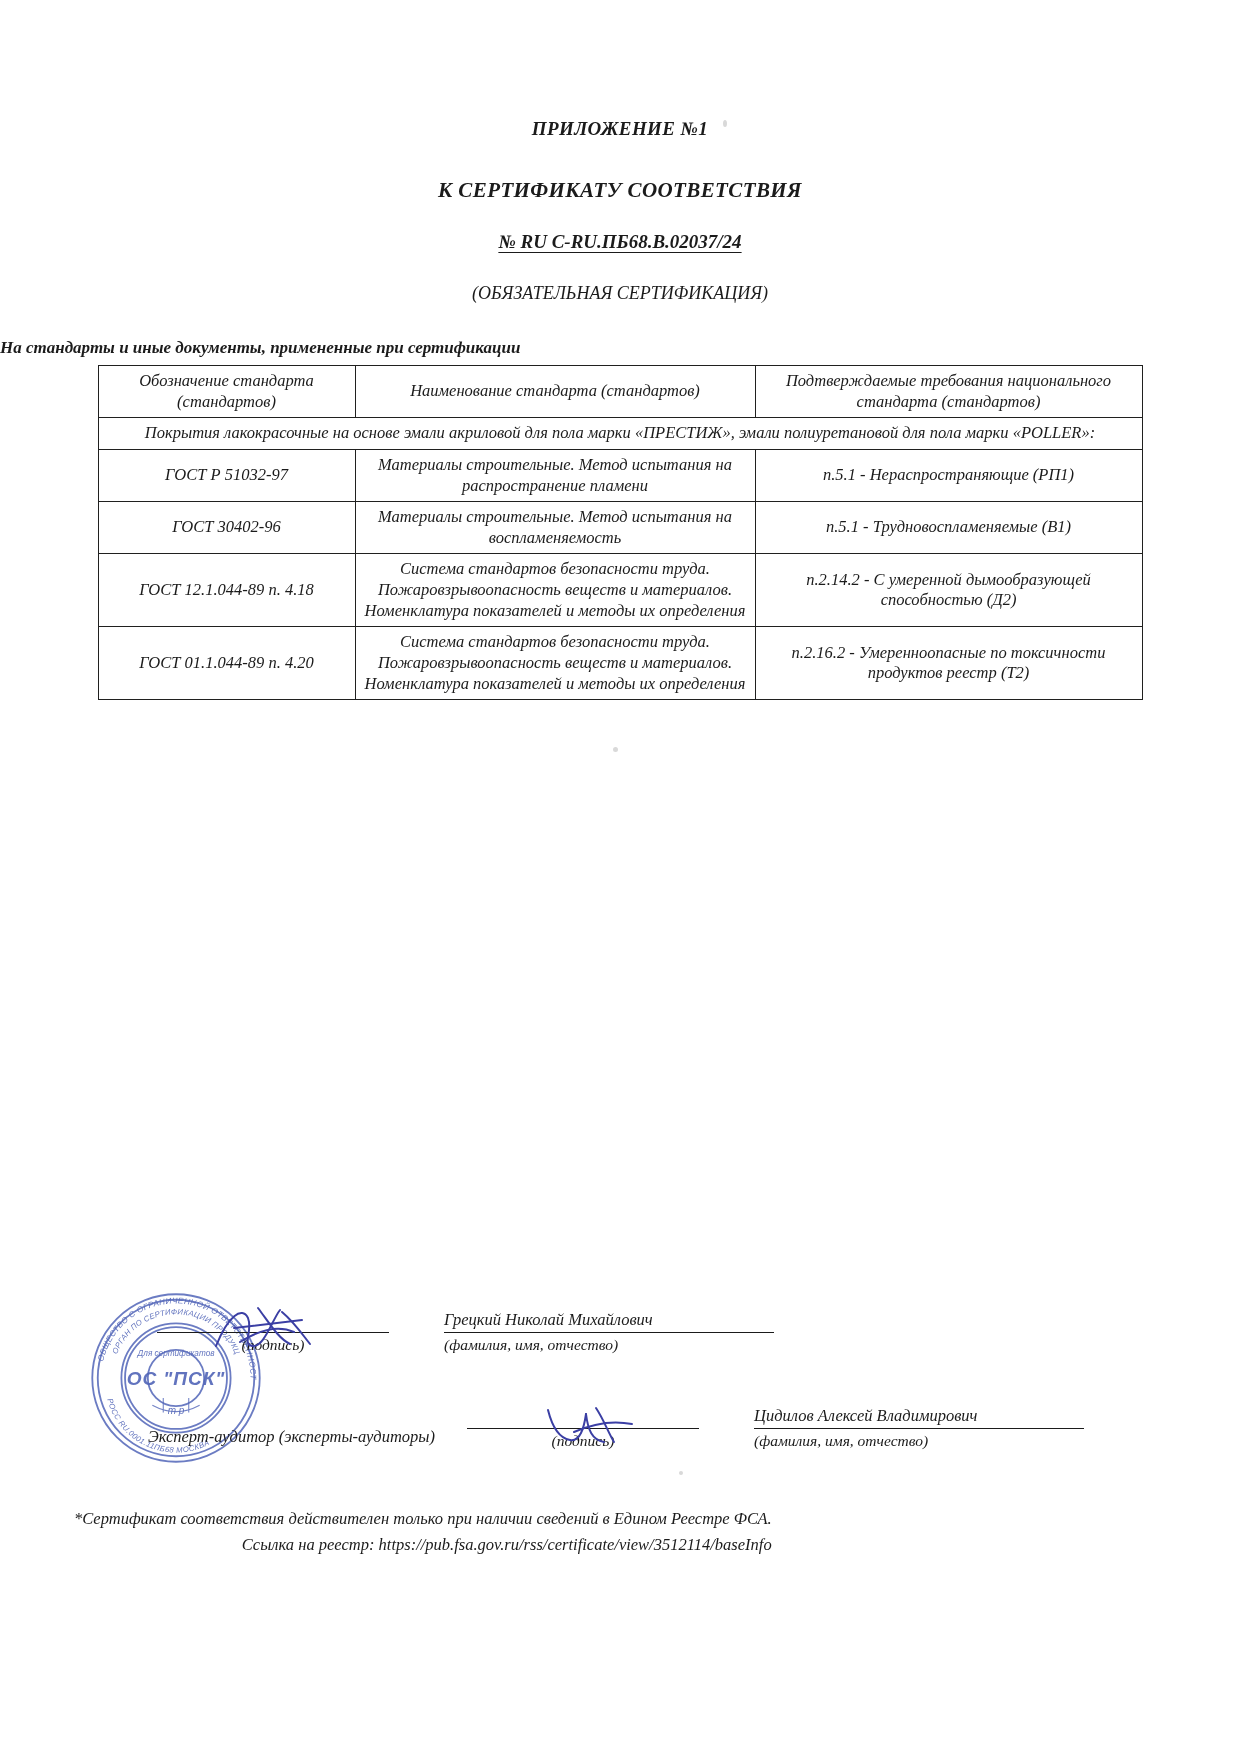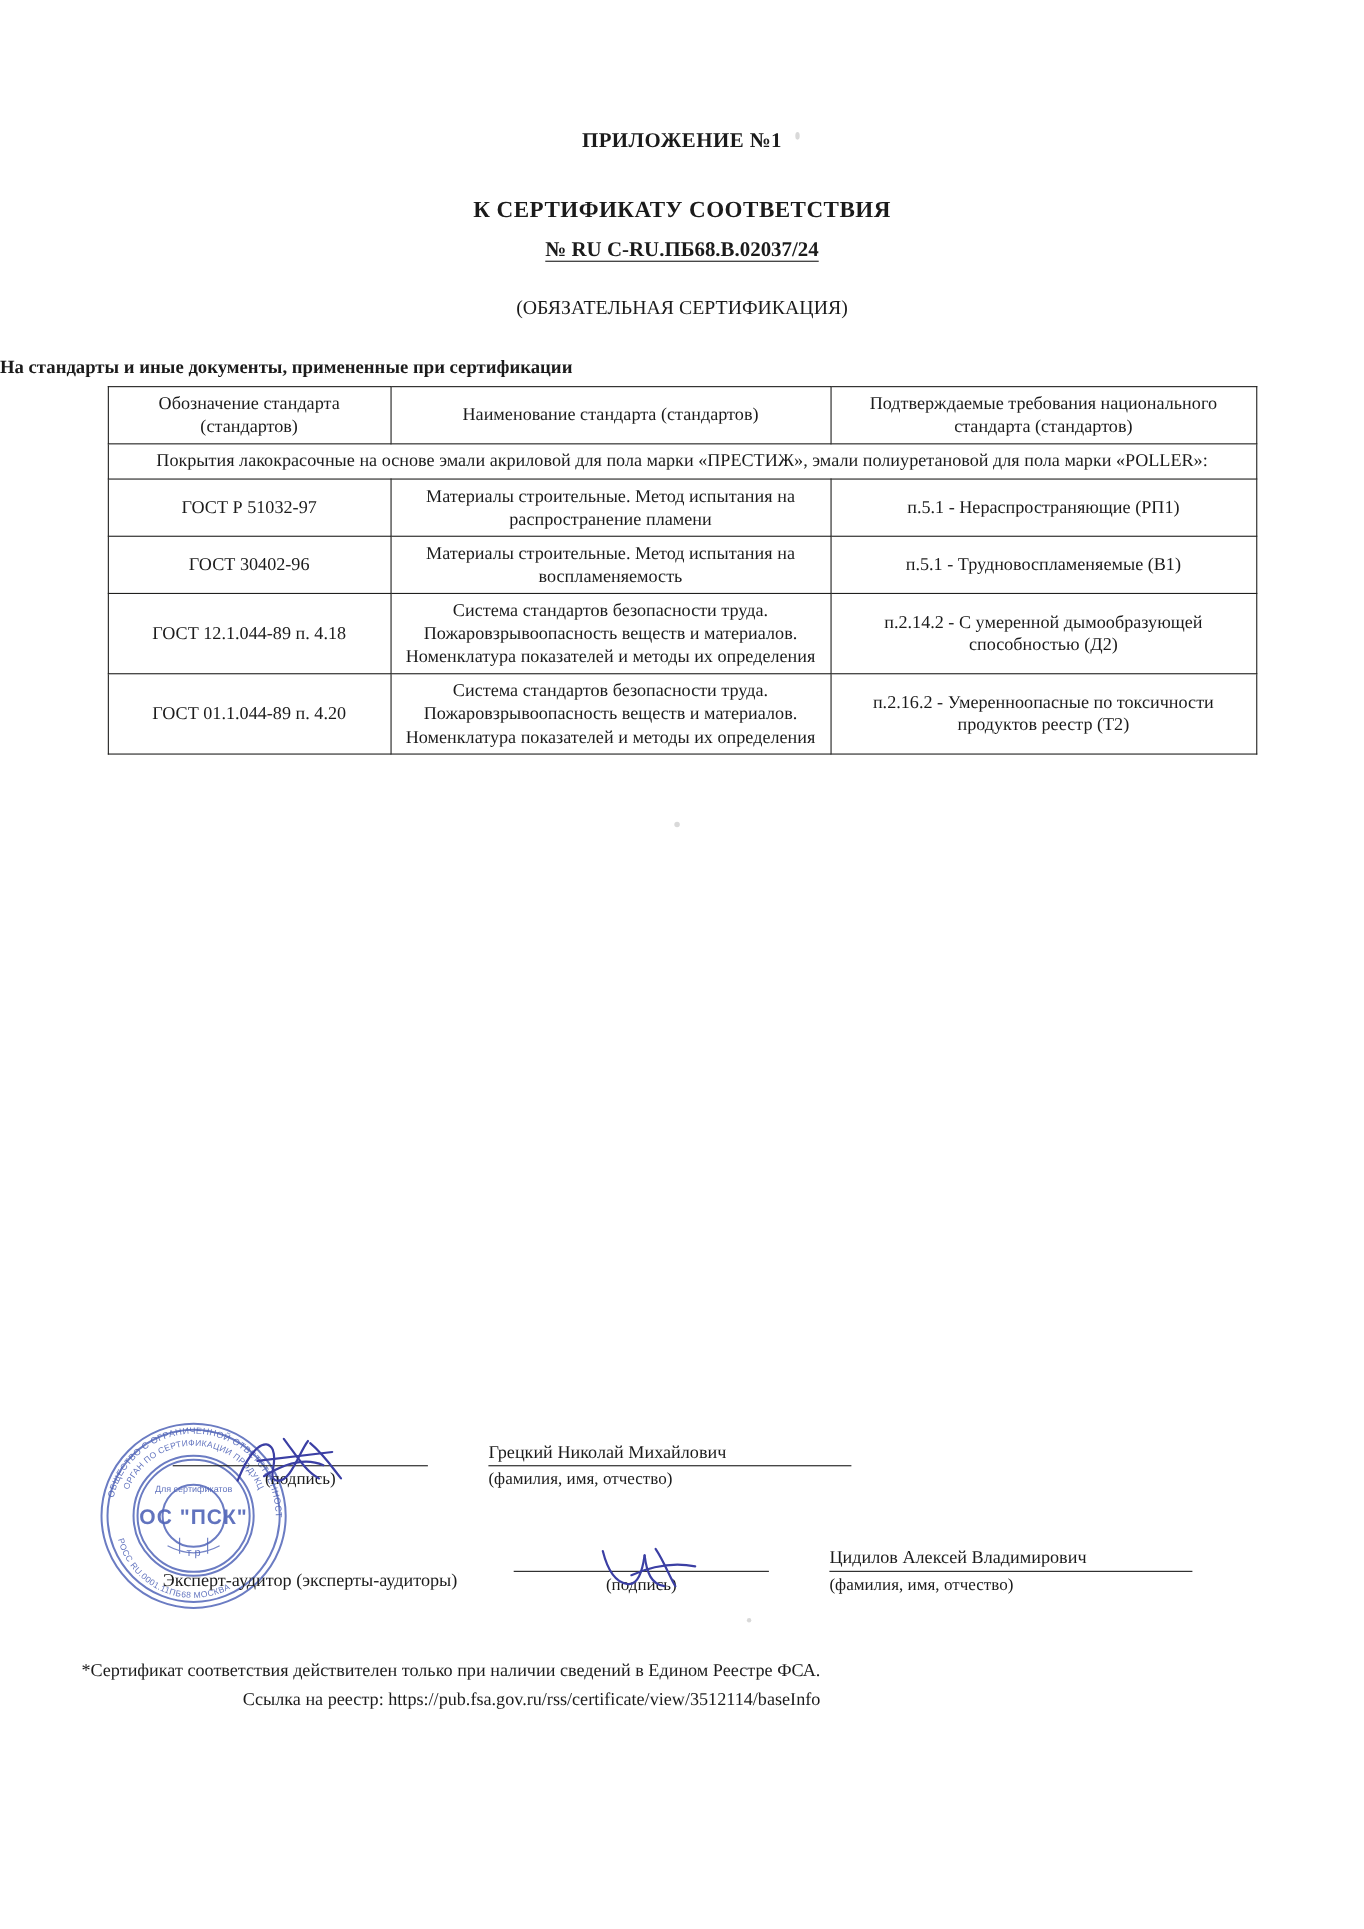--- a/index.html
+++ b/index.html
@@ -14,20 +14,21 @@
     color: #1b1b1b;
     position: relative;
     overflow: hidden;
   }
   .page {
     position: relative;
     width: 1240px;
     height: 1366px;
     box-sizing: border-box;
     padding: 0;
+    font-style: italic;
   }
 
   
   .header-block {
     text-align: center;
     padding-top: 118px;
   }
   .doc-title {
     font-size: 19px;
     font-weight: bold;
@@ -35,21 +36,21 @@
   }
   .doc-subtitle {
     font-size: 21px;
     font-weight: bold;
     margin-top: 38px;
     letter-spacing: 0.4px;
   }
   .doc-number {
     font-size: 19px;
     font-weight: bold;
-    margin-top: 14px;
+    margin-top: 28px;
     text-decoration: underline;
     text-underline-offset: 4px;
   }
   .doc-kind {
     font-size: 18px;
     margin-top: 30px;
   }
 
   
   .table-caption {

